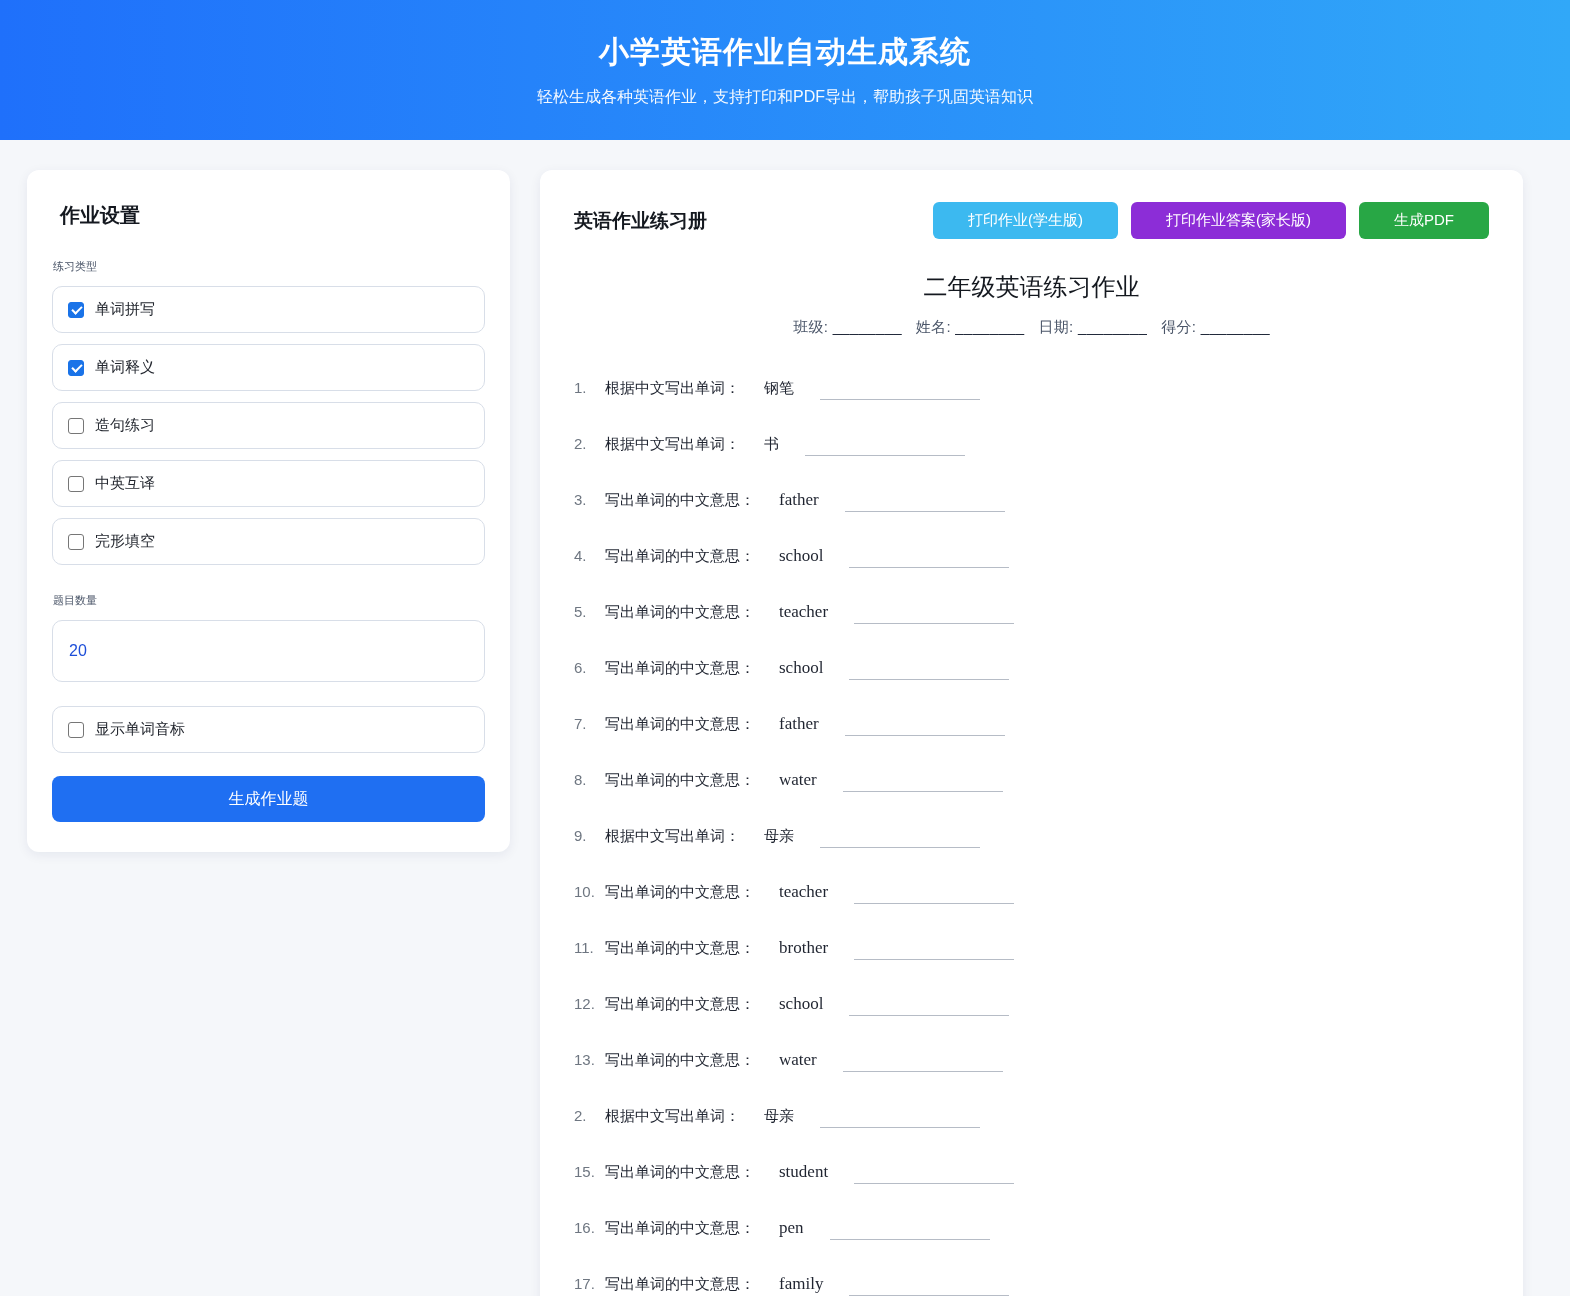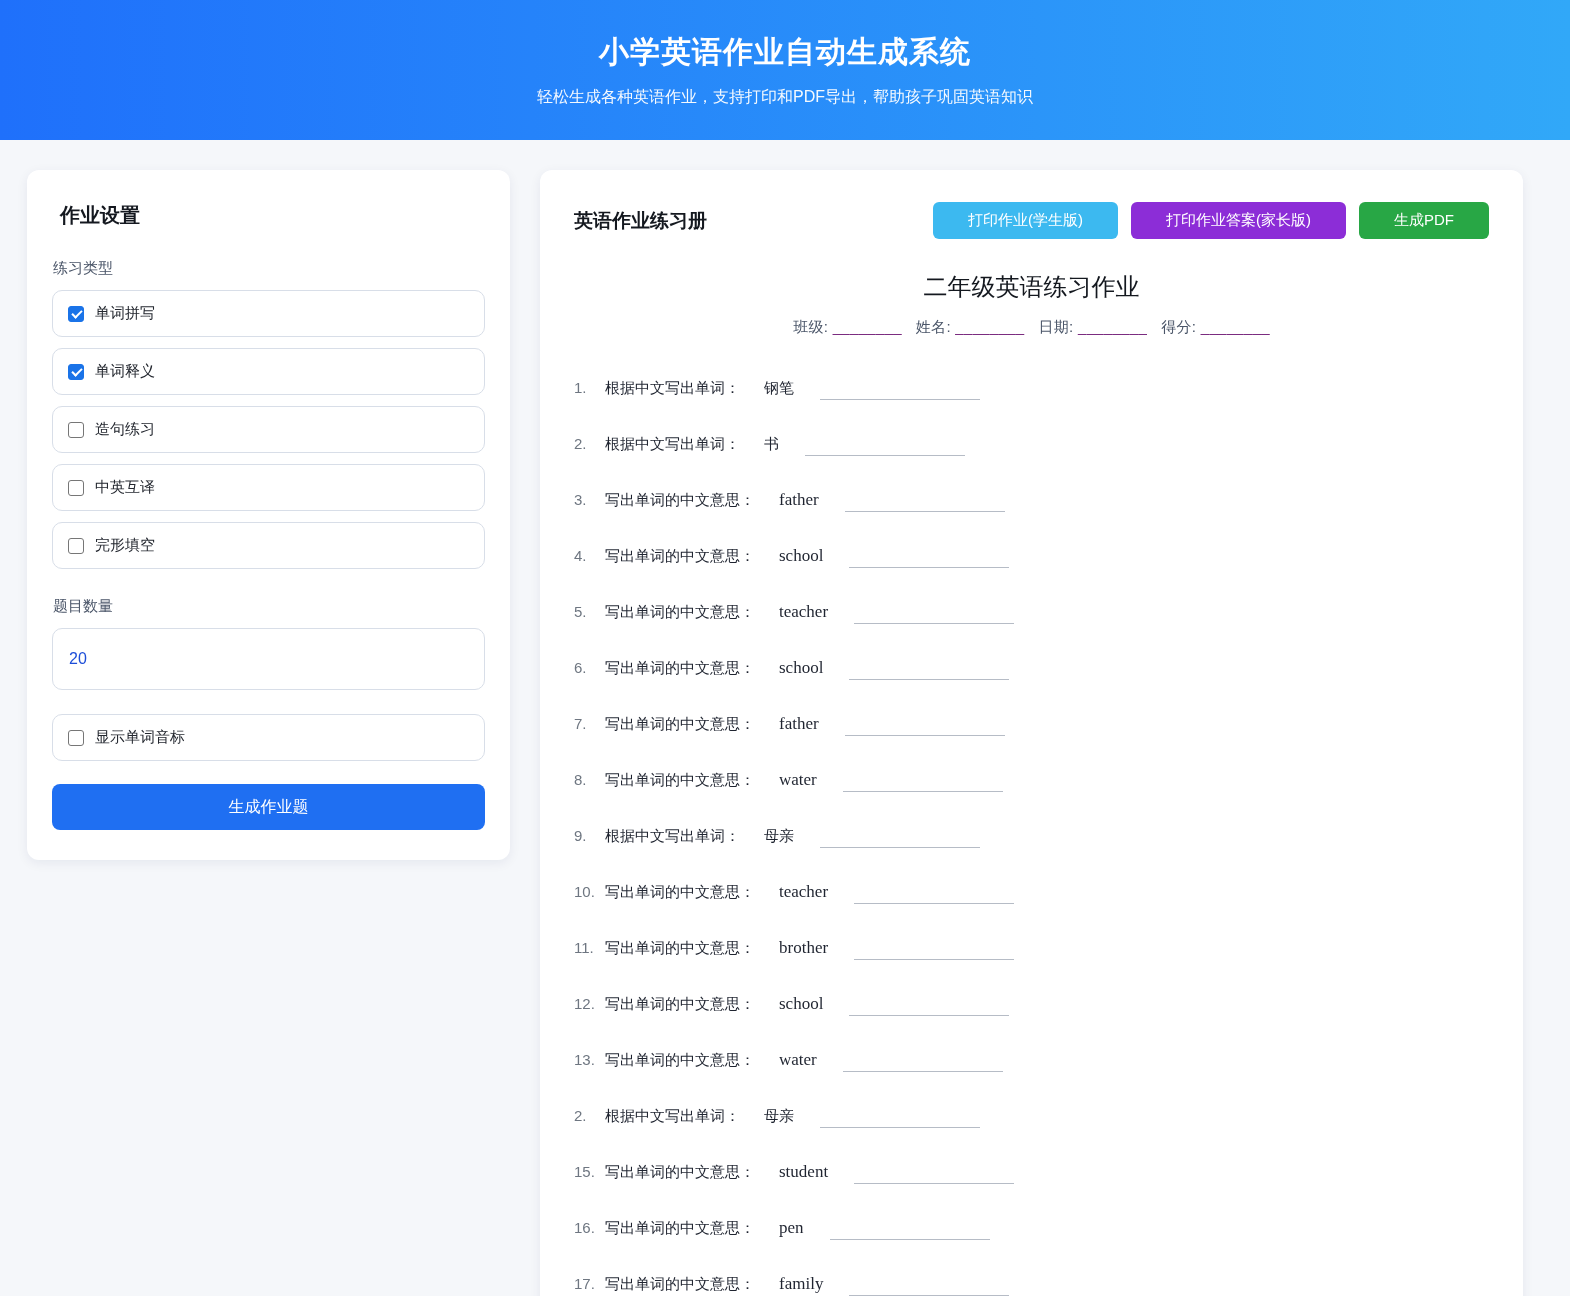--- a/index.html
+++ b/index.html
@@ -32,21 +32,21 @@
     border-radius:12px;
     box-shadow:0 3px 12px rgba(15,35,80,.07);
   }
 
   
   .sidebar {
     flex:0 0 483px;
     padding:28px 25px 30px 25px;
   }
   .sidebar h2 { font-size:20px; font-weight:bold; margin:4px 0 30px 8px; color:#14181f; }
-  .field-label { font-size:15px; color:#4a5568; margin:0 0 12px 1px; }
+  .field-label { font-size:11px; color:#4a5568; margin:0 0 12px 1px; }
   .check-row {
     display:flex; align-items:center; gap:11px;
     border:1px solid #d8dee8; border-radius:10px;
     height:47px; padding:0 15px;
     margin-bottom:11px;
     font-size:15px; color:#23272f;
     cursor:pointer; background:#fff;
   }
   .cb {
     width:16px; height:16px; flex:0 0 16px;
@@ -109,21 +109,21 @@
 
   .ws-title {
     text-align:center; font-size:24px; font-weight:normal;
     margin-top:32px; color:#14181f;
   }
   .ws-meta {
     text-align:center; font-size:15px; color:#4a5568;
     margin-top:15px; letter-spacing:.3px;
   }
   .ws-meta .meta-field { margin:0 7px; white-space:nowrap; }
-  .ws-meta .meta-blank { color:#701a75;text-align:center; }
+  .ws-meta .meta-blank { color:#0f172a;text-align:center; }
 
   .q-list { margin-top:40px; }
   .question {
     display:flex; align-items:baseline;
     margin-bottom:34px; font-size:15px; line-height:22px;
   }
   .q-num  { flex:0 0 31px; color:#6e7681; }
   .q-text { color:#1f2430; }
   .q-word { margin-left:24px; color:#1f2430; }
   .q-word.en { font-family:"Liberation Serif","DejaVu Serif",serif; font-size:17px; }

